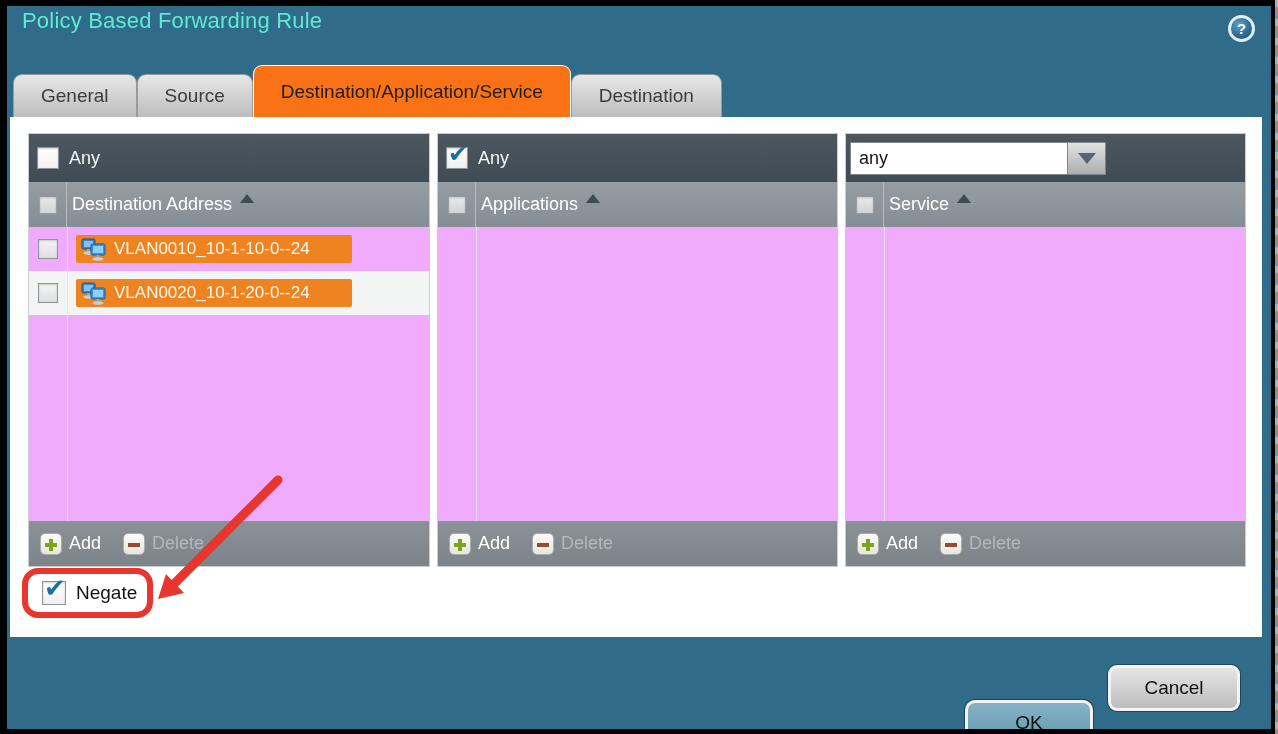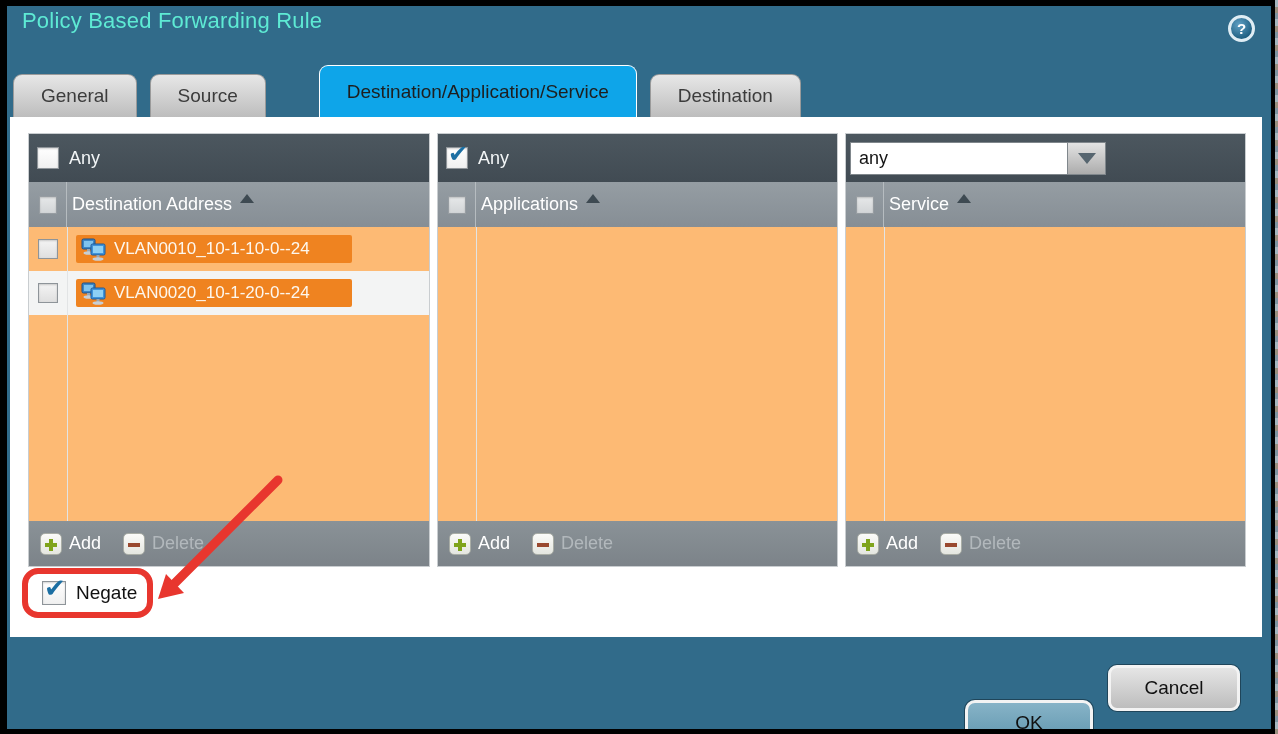--- a/index.html
+++ b/index.html
@@ -13,26 +13,26 @@
     background:repeating-linear-gradient(180deg,#cfe3ee 0 7px,#c0b39f 7px 13px,#9fb9c9 13px 19px); opacity:.8; }
 
   
   .title { position:absolute; left:15px; top:2px; font-size:22px; color:#5eead4; letter-spacing:.2px; }
   .help { position:absolute; left:1221px; top:9px; width:27px; height:27px; border-radius:50%;
     background:radial-gradient(circle at 38% 32%, #5FA0C4, #1E5E80 75%);
     border:3px solid #DFEDF4; color:#fff; font-size:15px; font-weight:bold;
     display:flex; align-items:center; justify-content:center; cursor:pointer; }
 
   
-  .tabstrip { position:absolute; left:6px; top:59px; height:52px; display:flex; align-items:flex-end; gap:13px; }
+  .tabstrip { position:absolute; left:6px; top:59px; height:52px; display:flex; align-items:flex-end; gap:0; }
   .tab { height:43px; display:flex; align-items:center; justify-content:center;
     padding:0 27px; font-size:19px; color:#3C3C3C; cursor:pointer;
     background:linear-gradient(180deg,#E7E7E7,#BDBDBD); border:1px solid #9A9A9A; border-bottom:none;
     border-radius:9px 9px 0 0; white-space:nowrap; }
-  .tab.active { height:52px; background:#0ea5e9; border-color:#FFFFFF; color:#1E1E1E;margin-left:40px; }
+  .tab.active { height:52px; background:#f97316; border-color:#FFFFFF; color:#1E1E1E; }
 
   
   .content { position:absolute; left:3px; top:111px; width:1252px; height:520px; background:#FFFFFF; }
 
   .panel { position:absolute; top:16px; width:402px; height:434px; display:flex; flex-direction:column;
     border:1px solid #C9CDD0; }
   .panel.p1 { left:18px; }
   .panel.p2 { left:427px; width:401px; }
   .panel.p3 { left:835px; width:401px; }
 
@@ -41,21 +41,21 @@
   .panel-top .lbl { margin-left:13px; }
 
   .colhdr { height:45px; background:linear-gradient(180deg,#959DA3,#868E95); display:flex; align-items:center;
     color:#FFFFFF; font-size:18px; flex:0 0 auto; }
   .cbcol { width:38px; align-self:stretch; display:flex; align-items:center; justify-content:center;
     border-right:1px solid #B6BCC0; flex:0 0 auto; }
   .colhdr .lbl { margin-left:5px; display:flex; align-items:flex-start; gap:8px; }
   .sort-asc { width:0; height:0; border-left:7px solid transparent; border-right:7px solid transparent;
     border-bottom:9px solid #3E4A52; display:inline-block; }
 
-  .panel-body { flex:1 1 auto; background:#fdba74; position:relative; overflow:hidden; }
+  .panel-body { flex:1 1 auto; background:#f0abfc; position:relative; overflow:hidden; }
   .panel-body::before { content:""; position:absolute; left:38px; top:0; bottom:0; width:1px; background:#E2E4E5; }
 
   .row { height:44px; display:flex; align-items:center; }
   .row.alt { background:#F3F4F4; }
   .row .rowcb { width:38px; display:flex; justify-content:center; flex:0 0 auto; }
   .pill { margin-left:9px; height:28px; width:276px; background:#EF8320; border-radius:2px;
     display:flex; align-items:center; gap:7px; padding:0 8px 0 5px; color:#FDF7EE; font-size:17px;
     white-space:nowrap; overflow:hidden; }
 
   .panel-foot { height:45px; background:linear-gradient(180deg,#8A9297,#7C8389); display:flex; 

